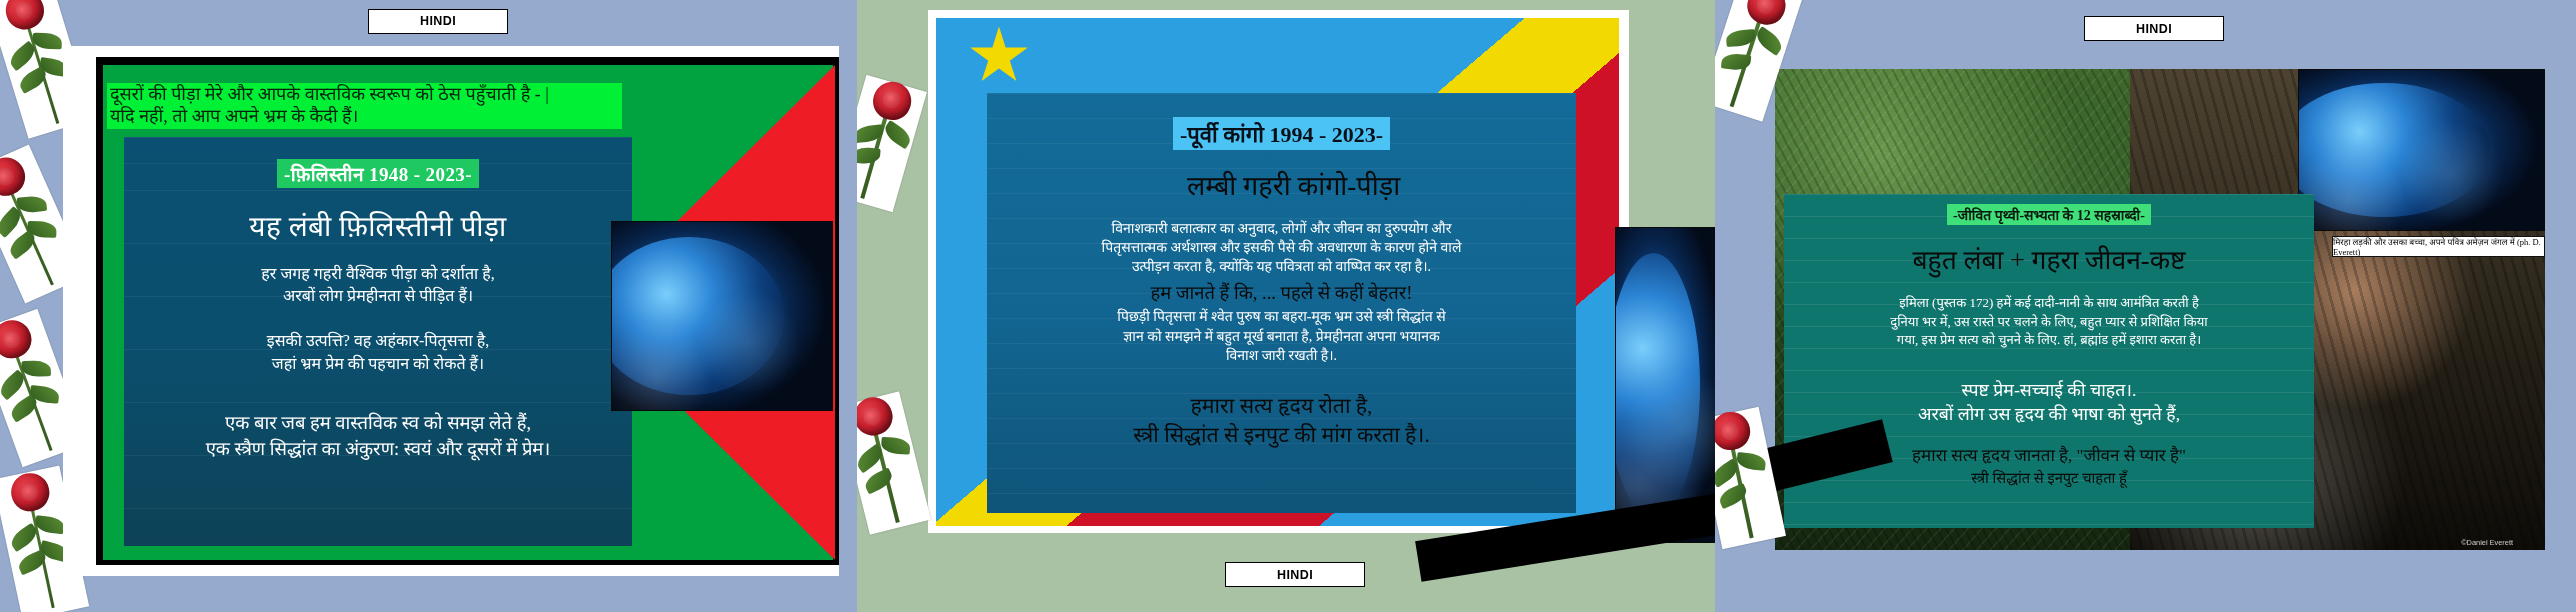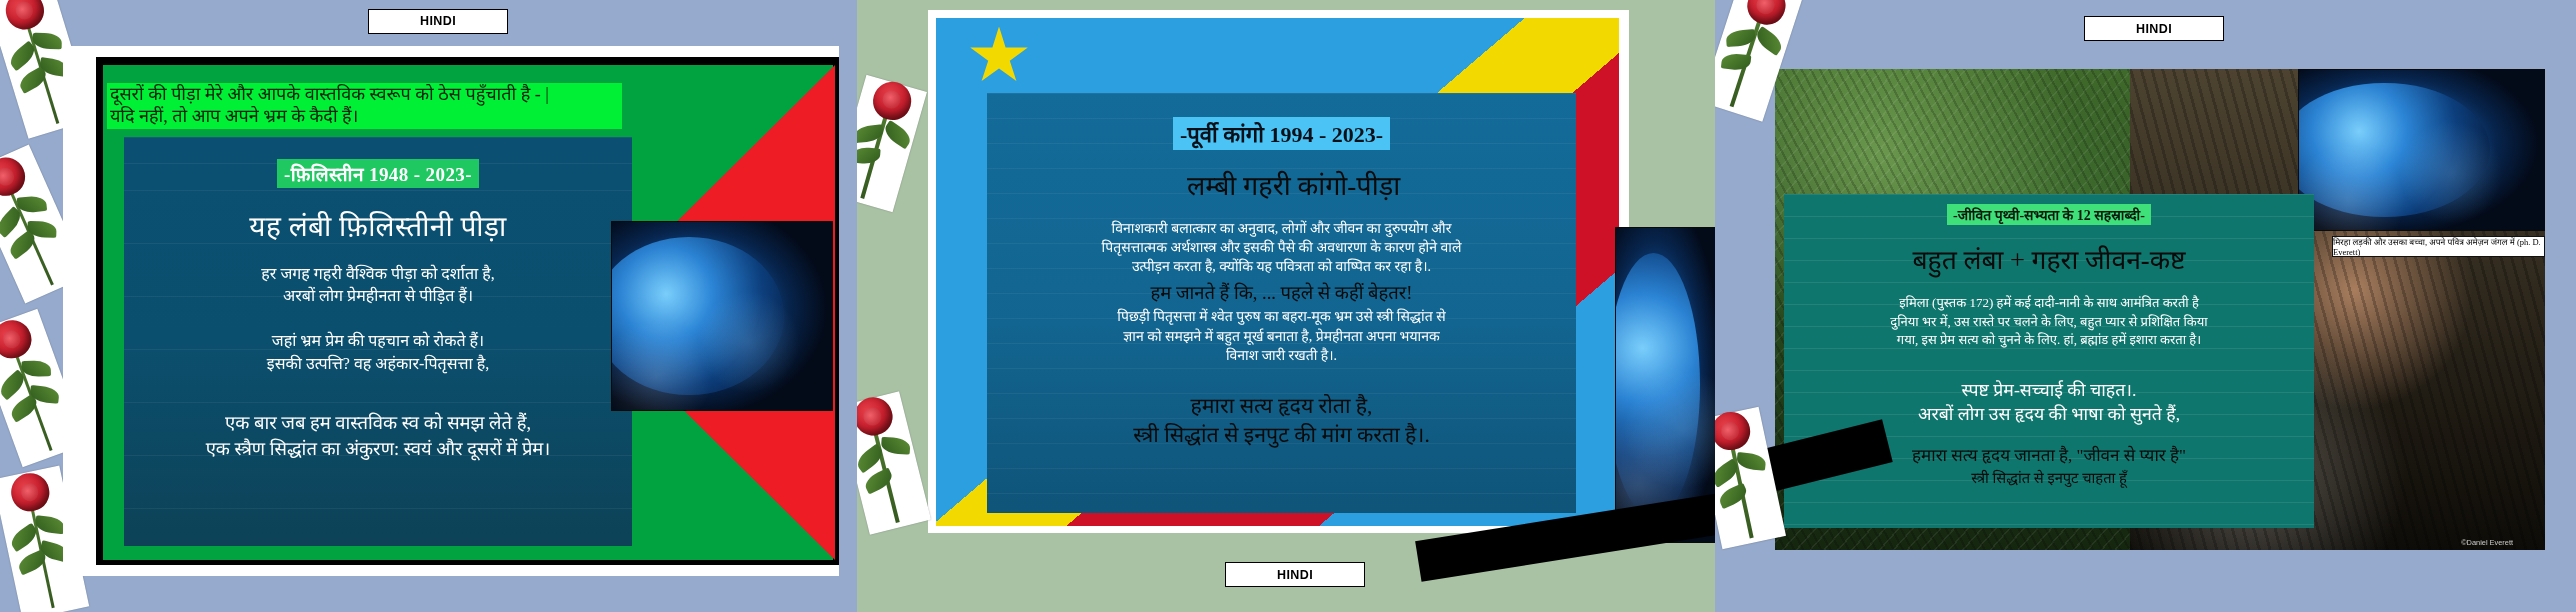--- a/index.html
+++ b/index.html
@@ -341,22 +341,22 @@
   <div class="p1-card">
     <div class="ruled"></div>
     <div class="p1-center">
       <div class="p1-chip">-फ़िलिस्तीन  1948 - 2023-</div>
       <div class="p1-h1">यह लंबी फ़िलिस्तीनी पीड़ा</div>
       <div class="p1-lines">
         <div>हर जगह गहरी वैश्विक पीड़ा को दर्शाता है,</div>
         <div>अरबों लोग प्रेमहीनता से पीड़ित हैं।</div>
       </div>
       <div class="p1-lines2">
+        <div>इसकी उत्पत्ति? वह अहंकार-पितृसत्ता है,</div>
         <div>जहां भ्रम प्रेम की पहचान को रोकते हैं।</div>
-        <div>इसकी उत्पत्ति? वह अहंकार-पितृसत्ता है,</div>
       </div>
       <div class="p1-final">
         <div>एक बार जब हम वास्तविक स्व को समझ लेते हैं,</div>
         <div>एक स्त्रैण सिद्धांत का अंकुरण: स्वयं और दूसरों में प्रेम।</div>
       </div>
     </div>
   </div>
 
   <div class="earth-photo" id="p1-earth"></div>
 </div>

